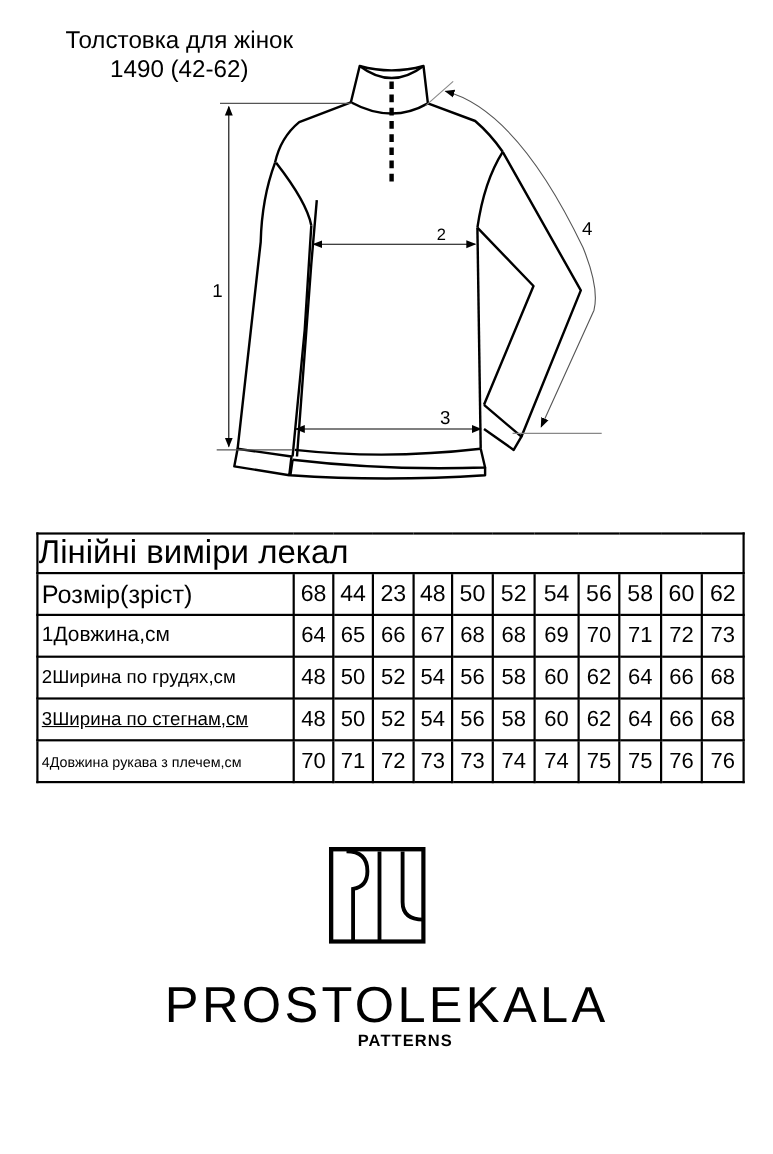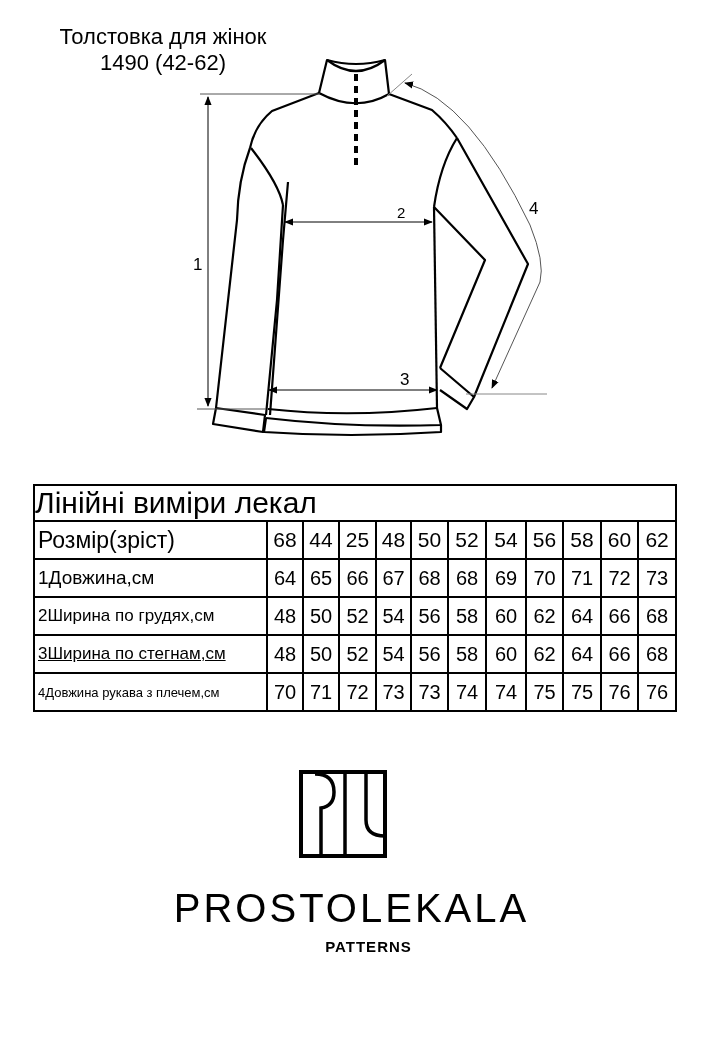--- a/index.html
+++ b/index.html
@@ -80,21 +80,21 @@
     top: 2px;
     width: 88px;
     height: 88px;
   }
   .brand-name {
     position: absolute;
     left: 0;
     top: 118px;
     width: 703px;
     text-align: center;
-    font-size: 40px;
+    font-size: 46px;
     letter-spacing: 3px;
     font-weight: normal;
   }
   .brand-sub {
     position: absolute;
     left: 17px;
     top: 170px;
     width: 703px;
     text-align: center;
     font-size: 15px;
@@ -188,21 +188,21 @@
       <col style="width:38px">
   </colgroup>
   <tbody>
       <tr>
     <td colspan="12" class="caption-cell">Лінійні виміри лекал</td>
   </tr>
   <tr class="hdr-row">
     <td class="row-label">Розмір(зріст)</td>
     <td class="num">68</td>
     <td class="num">44</td>
-    <td class="num">25</td>
+    <td class="num">23</td>
     <td class="num">48</td>
     <td class="num">50</td>
     <td class="num">52</td>
     <td class="num">54</td>
     <td class="num">56</td>
     <td class="num">58</td>
     <td class="num">60</td>
     <td class="num">62</td>
   </tr>
   <tr class="data-row r1">

